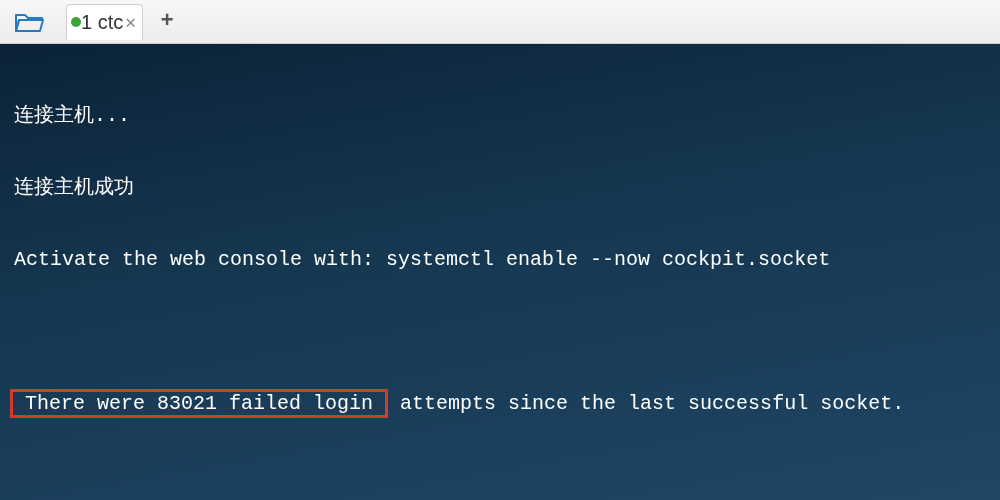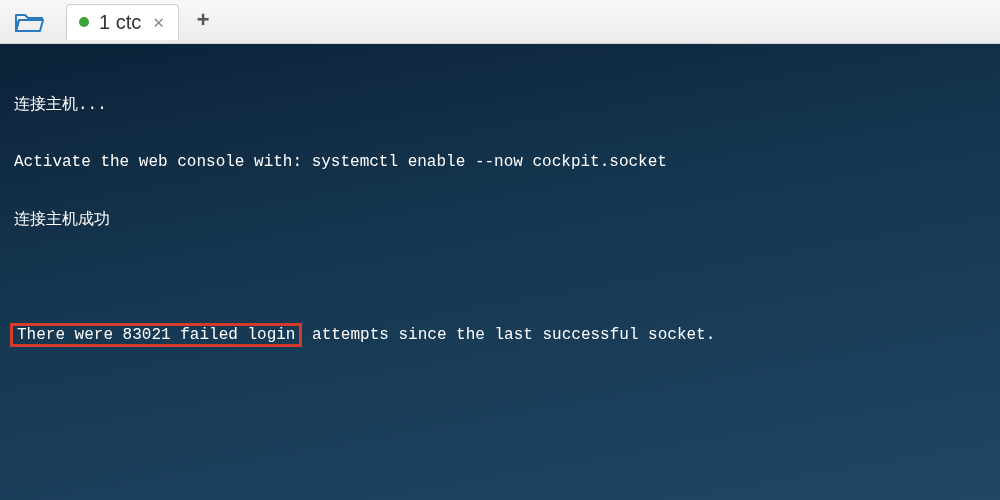--- a/index.html
+++ b/index.html
@@ -28,52 +28,51 @@
     color: #2a7bbd;
   }
   .tab {
     display: flex;
     align-items: center;
     height: 36px;
     background: #ffffff;
     border: 1px solid #d0d0d0;
     border-bottom: none;
     border-radius: 4px 4px 0 0;
-    padding: 0 12px;
+    padding: 0 4px;
     font-size: 20px;
     color: #333;
-    gap: 10px;
   }
   .tab .dot {
     width: 10px; height: 10px; border-radius: 50%;
     background: #3aa33a;
   }
   .tab .label { font-family: Arial, sans-serif; }
   .tab .close { color: #888; font-size: 18px; padding: 0 2px; }
   .add-tab {
     width: 36px; height: 36px;
     display: flex; align-items: center; justify-content: center;
     color: #555; font-size: 22px; font-weight: bold;
     margin-left: 6px;
   }
   .terminal {
     width: 100%;
     height: calc(100% - 44px);
     background: linear-gradient(170deg, #0b2238 0%, #15364f 40%, #1f4665 100%);
     color: #ffffff;
-    font-size: 16px;
+    font-size: 20px;
     line-height: 1.8;
     padding: 18px 14px 0 14px;
     white-space: pre;
     font-family: "Consolas", "Courier New", monospace;
   }
   .terminal .line { display: block; position: relative; }
   .highlight-box {
     border: 3px solid #d63a2a;
-    padding: 0 4px;
+    padding: 0 12px;
     margin-left: -4px;
     text-align: center;
   }
 </style>
 </head>
 <body>
 
 <div class="tabbar">
   <div class="folder-icon">
     <svg width="30" height="22" viewBox="0 0 30 22">
@@ -86,22 +85,22 @@
     <span class="label">1 ctc</span>
     <span class="close">✕</span>
   </div>
   <div class="add-tab">
     <span>+</span>
   </div>
 </div>
 
 <div class="terminal">
 <span class="line">连接主机...</span>
+<span class="line">连接主机成功</span>
 <span class="line">Activate the web console with: systemctl enable --now cockpit.socket</span>
-<span class="line">连接主机成功</span>
 <span class="line"> </span>
 <span class="line"><span class="highlight-box">There were 83021 failed login</span><span> attempts since the last successful socket.</span></span>
 
 
 
 
 
 
 </div>
 

